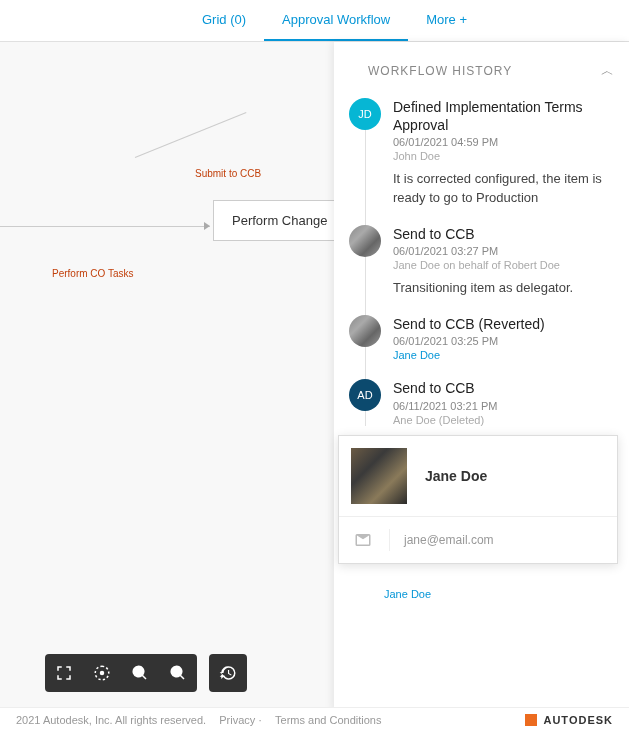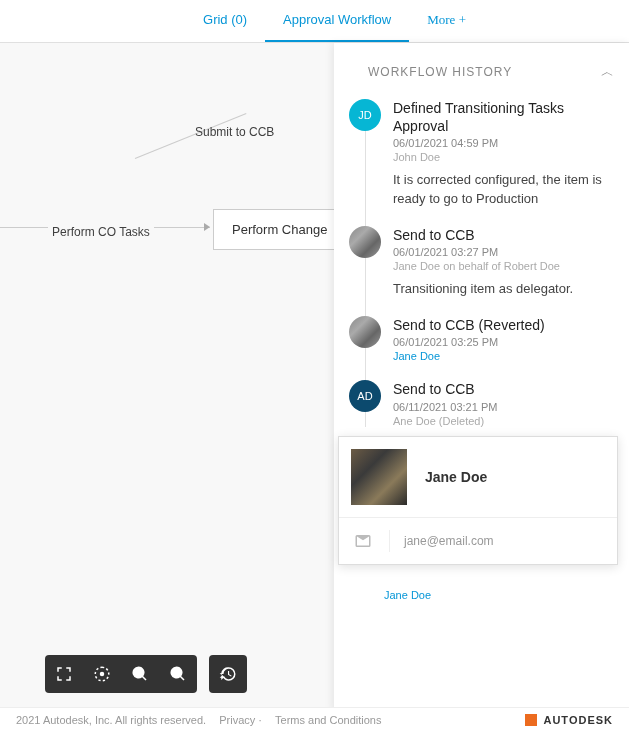--- a/index.html
+++ b/index.html
@@ -2,26 +2,26 @@
 <html><head>
 <meta charset="utf-8">
 <style>
 * { box-sizing: border-box; margin: 0; padding: 0; }
 body { font-family: -apple-system, Helvetica, Arial, sans-serif; font-size: 13px; color: #333; background: #fff; width: 629px; height: 731px; overflow: hidden; position: relative; }
 
 .tabs { display: flex; border-bottom: 1px solid #e0e0e0; padding-left: 40px; justify-content: center; }
 .tab { padding: 12px 18px; color: #666; cursor: pointer; border-bottom: 2px solid transparent; }
 .tab.active { color: #0696d7; border-bottom-color: #0696d7; }
 .tab.grid { color: #0696d7; }
-.tab.more { color: #0696d7; font-family: Liberation Serif, serif; }
+.tab.more { color: #0696d7; }
 
 .main { position: relative; height: 670px; }
 
 .canvas { position: absolute; left: 0; top: 0; right: 0; bottom: 0; background: #f8f8f8; overflow: hidden; }
-.canvas-label { position: absolute; font-size: 12px; color: #404040; }
+.canvas-label { position: absolute; font-size: 10px; color: #c2410c; margin-top: 44px; }
 .node { position: absolute; background: #fff; border: 1px solid #ccc; padding: 12px 18px; font-size: 13px; }
 .line-h { position: absolute; height: 1px; background: #ccc; }
 .arrow { position: absolute; width: 0; height: 0; border-top: 4px solid transparent; border-bottom: 4px solid transparent; border-left: 6px solid #aaa; }
 
 .toolbar { position: absolute; left: 45px; bottom: 20px; display: flex; gap: 12px; }
 .tb-group { display: flex; background: #333; border-radius: 4px; }
 .tb-btn { width: 38px; height: 38px; display: flex; align-items: center; justify-content: center; color: #fff; cursor: pointer; }
 .tb-btn svg { width: 18px; height: 18px; fill: #fff; }
 
 .history { position: absolute; right: 0; top: 0; width: 295px; height: 100%; background: #fff; box-shadow: -2px 0 8px rgba(0,0,0,0.08); padding: 20px 15px; overflow: visible; }
@@ -71,21 +71,21 @@
 </div>
 
 <div class="main">
 
   <div class="canvas">
     <div class="line-h" style="left:0;top:184px;width:210px;"></div>
     <div class="arrow" style="left:204px;top:180px;"></div>
     <div class="line-h" style="left:135px;top:115px;width:120px;transform:rotate(-22deg);transform-origin:left center;"></div>
     <span class="canvas-label" style="left:195px;top:82px;">Submit to CCB</span>
     <span class="canvas-label" style="left:48px;top:182px;background:#f8f8f8;padding:0 4px;">Perform CO Tasks</span>
-    <div class="node" style="left:213px;top:166px;">Perform Change</div>
+    <div class="node" style="left:213px;top:158px;">Perform Change</div>
 
     <div class="toolbar">
       <div class="tb-group">
         <div class="tb-btn">
             <svg viewBox="0 0 24 24">
               <path d="M3 3h6v2H5v4H3V3m12 0h6v6h-2V5h-4V3M3 15h2v4h4v2H3v-6m16 0h2v6h-6v-2h4v-4z"></path>
             </svg>
           </div>
         <div class="tb-btn">
             <svg viewBox="0 0 24 24">
@@ -118,21 +118,21 @@
     <div class="history-head">
       <div class="history-title">WORKFLOW HISTORY</div>
       <div class="chev">︿</div>
     </div>
     <div class="items">
       <div class="vline"></div>
 
       <div class="item">
         <div class="avatar jd">JD</div>
         <div class="item-body">
-          <div class="item-title">Defined Transitioning Tasks Approval</div>
+          <div class="item-title">Defined Implementation Terms Approval</div>
           <div class="item-meta">06/01/2021 04:59 PM</div>
           <div class="item-user faded">John Doe</div>
           <div class="item-comment">It is corrected configured, the item is ready to go to Production</div>
         </div>
       </div>
 
       <div class="item">
         <div class="avatar img"></div>
         <div class="item-body">
           <div class="item-title">Send to CCB</div>

